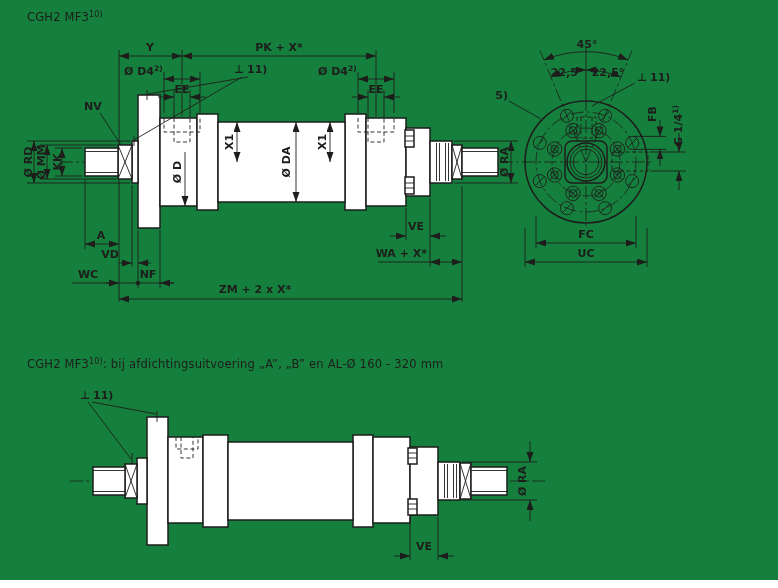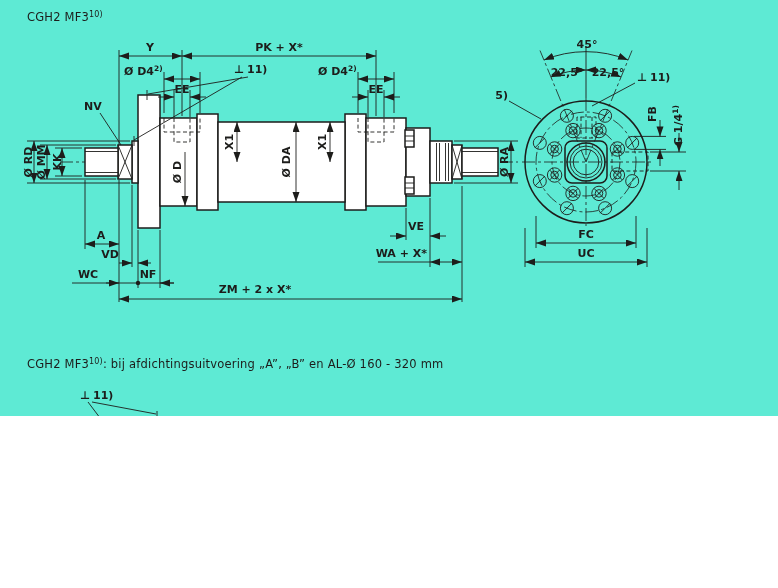--- a/index.html
+++ b/index.html
@@ -1,16 +1,16 @@
 <!DOCTYPE html>
 <html><head>
 <meta charset="utf-8">
 <style>
   html,body{margin:0;padding:0;background:#ffffff;}
-  .stage{position:relative;width:778px;height:416px;background:#5eead4;overflow:hidden;text-align:right;}
+  .stage{position:relative;width:778px;height:580px;background:#15803d;overflow:hidden;text-align:right;}
   svg{display:block;}
   .ol{fill:#ffffff;stroke:#1d1d1b;stroke-width:1.5;}
   .olthin{fill:none;stroke:#1d1d1b;stroke-width:1.5;}
   .thin{fill:none;stroke:#1d1d1b;stroke-width:0.9;}
   .dim{fill:none;stroke:#1d1d1b;stroke-width:0.9;}
   .cl{fill:none;stroke:#1d1d1b;stroke-width:0.8;stroke-dasharray:13 3 3 3;}
   .dash{fill:none;stroke:#1d1d1b;stroke-width:0.9;stroke-dasharray:4 2.6;}
   text{font-family:"DejaVu Sans","Liberation Sans",sans-serif;fill:#1d1d1b;}
   .lbl{font-size:11px;font-weight:bold;}
   .sup{font-size:7.5px;font-weight:bold;}

